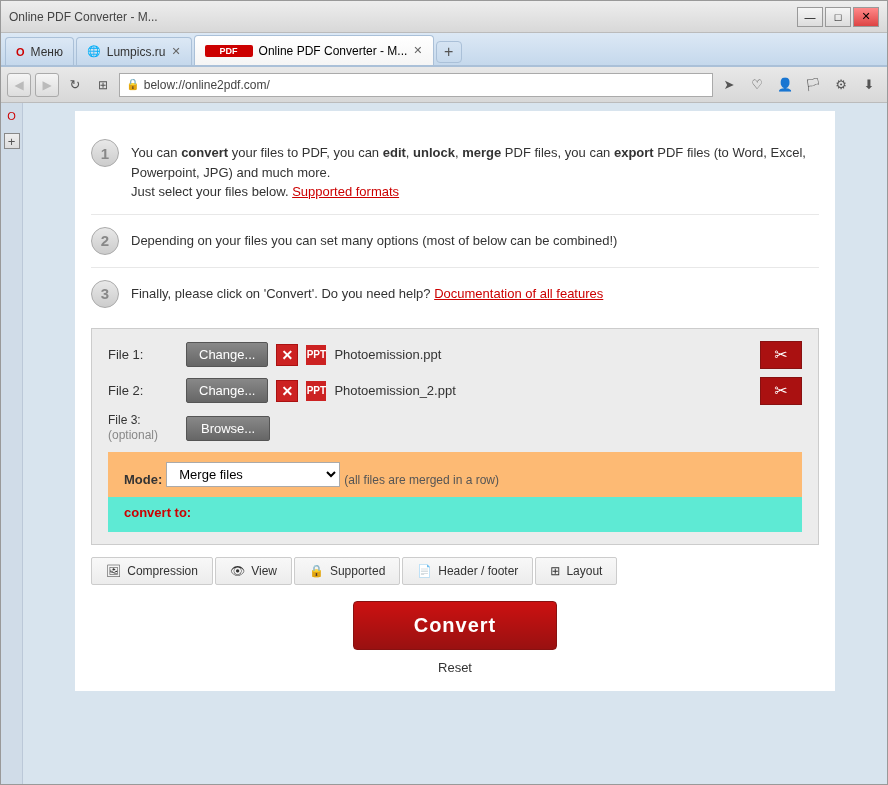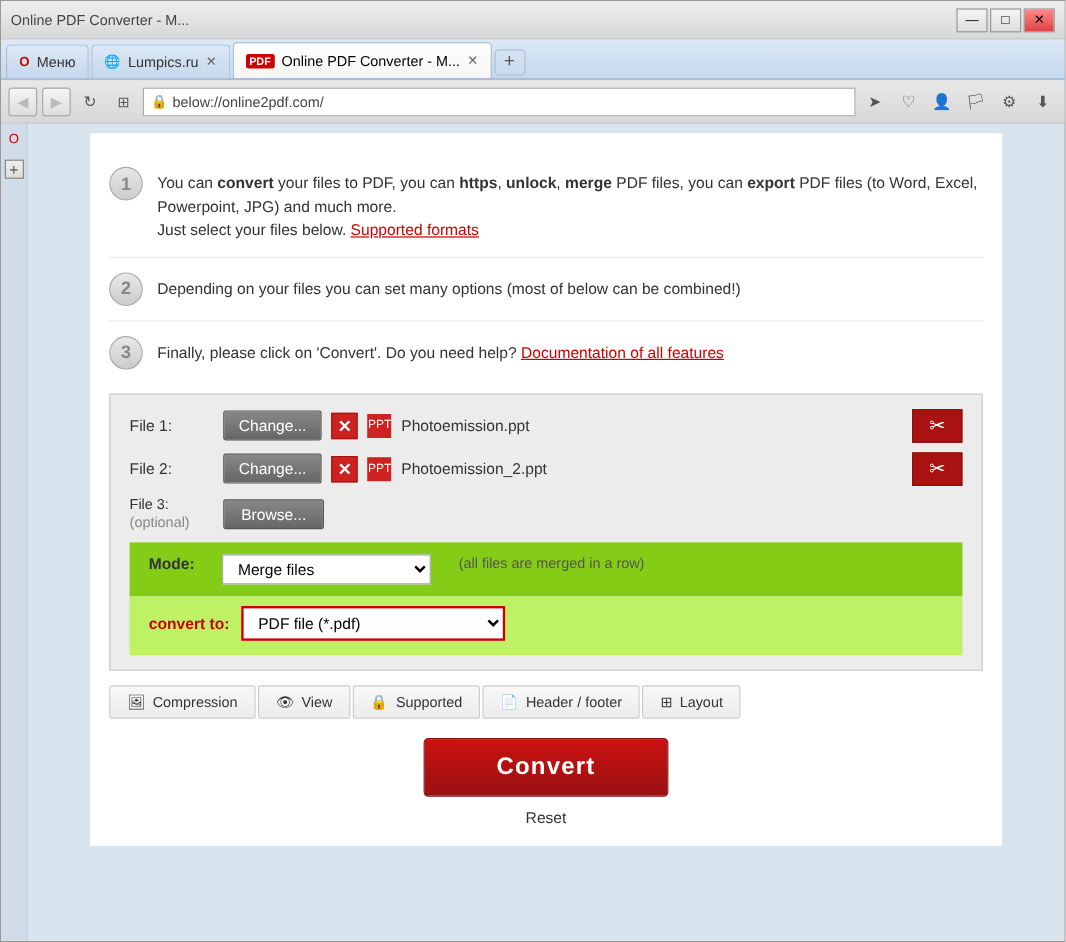--- a/index.html
+++ b/index.html
@@ -306,21 +306,21 @@
     }
     .file-icon {
       width: 20px;
       height: 20px;
       background: #cc2222;
       display: flex;
       align-items: center;
       justify-content: center;
       font-size: 10px;
       color: #fff;
-      font-weight: normal;
+      font-weight: bold;
     }
     .file-name {
       font-size: 13px;
       color: #333;
     }
     .scissors-btn {
       margin-left: auto;
       width: 42px;
       height: 28px;
       background: #aa1111;
@@ -337,25 +337,25 @@
       color: #fff;
       border: 1px solid #555;
       padding: 4px 14px;
       font-size: 13px;
       cursor: pointer;
       border-radius: 2px;
     }
 
     
     .mode-row {
-      background: #84cc16;
+      background: #fdba74;
       padding: 10px 16px;
       display: flex;
-      align-items: flex-start;
-      gap: 23px;
+      align-items: flex-end;
+      gap: 4px;
       margin-top: 0;
     }
     .mode-label {
       font-size: 13px;
       color: #333;
       font-weight: bold;
     }
     .mode-select {
       padding: 3px 8px;
       font-size: 13px;
@@ -363,21 +363,21 @@
       background: #fff;
       cursor: pointer;
     }
     .mode-hint {
       font-size: 12px;
       color: #555;
     }
 
     
     .convert-row {
-      background: #bef264;
+      background: #5eead4;
       padding: 8px 16px 12px 16px;
       display: flex;
       align-items: center;
       gap: 10px;
     }
     .convert-label {
       font-size: 13px;
       color: #cc0000;
       font-weight: bold;
     }
@@ -453,21 +453,21 @@
     <div class="tab">
       <span style="color:#c00;font-weight:bold;font-size:11px;">O</span>
       <span>Меню</span>
     </div>
     <div class="tab">
       <span style="font-size:11px;">🌐</span>
       <span>Lumpics.ru</span>
       <span class="tab-close">✕</span>
     </div>
     <div class="tab active">
-      <span style="background:#c00;color:#fff;font-size:9px;font-weight:bold;padding:1px 3px;border-radius:2px;">PDF</span>
+      <span style="background:#c00;color:#fff;font-size:9px;font-weight:bold;padding:1px 15px;border-radius:2px;">PDF</span>
       <span>Online PDF Converter - M...</span>
       <span class="tab-close">✕</span>
     </div>
     <div class="tab-new">+</div>
   </div>
 
   <div class="address-bar">
     <div class="nav-btn disabled">◀</div>
     <div class="nav-btn disabled">▶</div>
     <div class="refresh-btn">↻</div>
@@ -492,21 +492,21 @@
       <span class="sidebar-icon">O</span>
       <div class="sidebar-add">+</div>
     </div>
 
     <div class="page-content">
       <div class="content-inner">
 
         <div class="info-step">
           <div class="step-num">1</div>
           <div class="step-text">
-            You can <b>convert</b> your files to PDF, you can <b>https</b>, <b>unlock</b>, <b>merge</b> PDF files, you can <b>export</b> PDF files (to Word, Excel, Powerpoint, JPG) and much more.<br>
+            You can <b>convert</b> your files to PDF, you can <b>edit</b>, <b>unlock</b>, <b>merge</b> PDF files, you can <b>export</b> PDF files (to Word, Excel, Powerpoint, JPG) and much more.<br>
             Just select your files below. <a>Supported formats</a>
           </div>
         </div>
 
         <div class="info-step">
           <div class="step-num">2</div>
           <div class="step-text">Depending on your files you can set many options (most of below can be combined!)</div>
         </div>
 
         <div class="info-step" style="border-bottom:none;padding-bottom:4px;">
@@ -546,21 +546,20 @@
           </div>
 
           <div class="mode-row">
             <span class="mode-label">Mode:</span>
             <select class="mode-select"><option>Merge files</option><option>Convert files separately</option></select>
             <span class="mode-hint">(all files are merged in a row)</span>
           </div>
 
           <div class="convert-row">
             <span class="convert-label">convert to:</span>
-            <select class="convert-select"><option>PDF file (*.pdf)</option><option>Word document (*.docx)</option><option>Excel (*.xlsx)</option><option>JPG (*.jpg)</option></select>
           </div>
 
         </div>
 
         <div class="option-tabs">
           <div class="opt-tab">
             <span>🖼</span>
             <span>Compression</span>
           </div>
           <div class="opt-tab">

